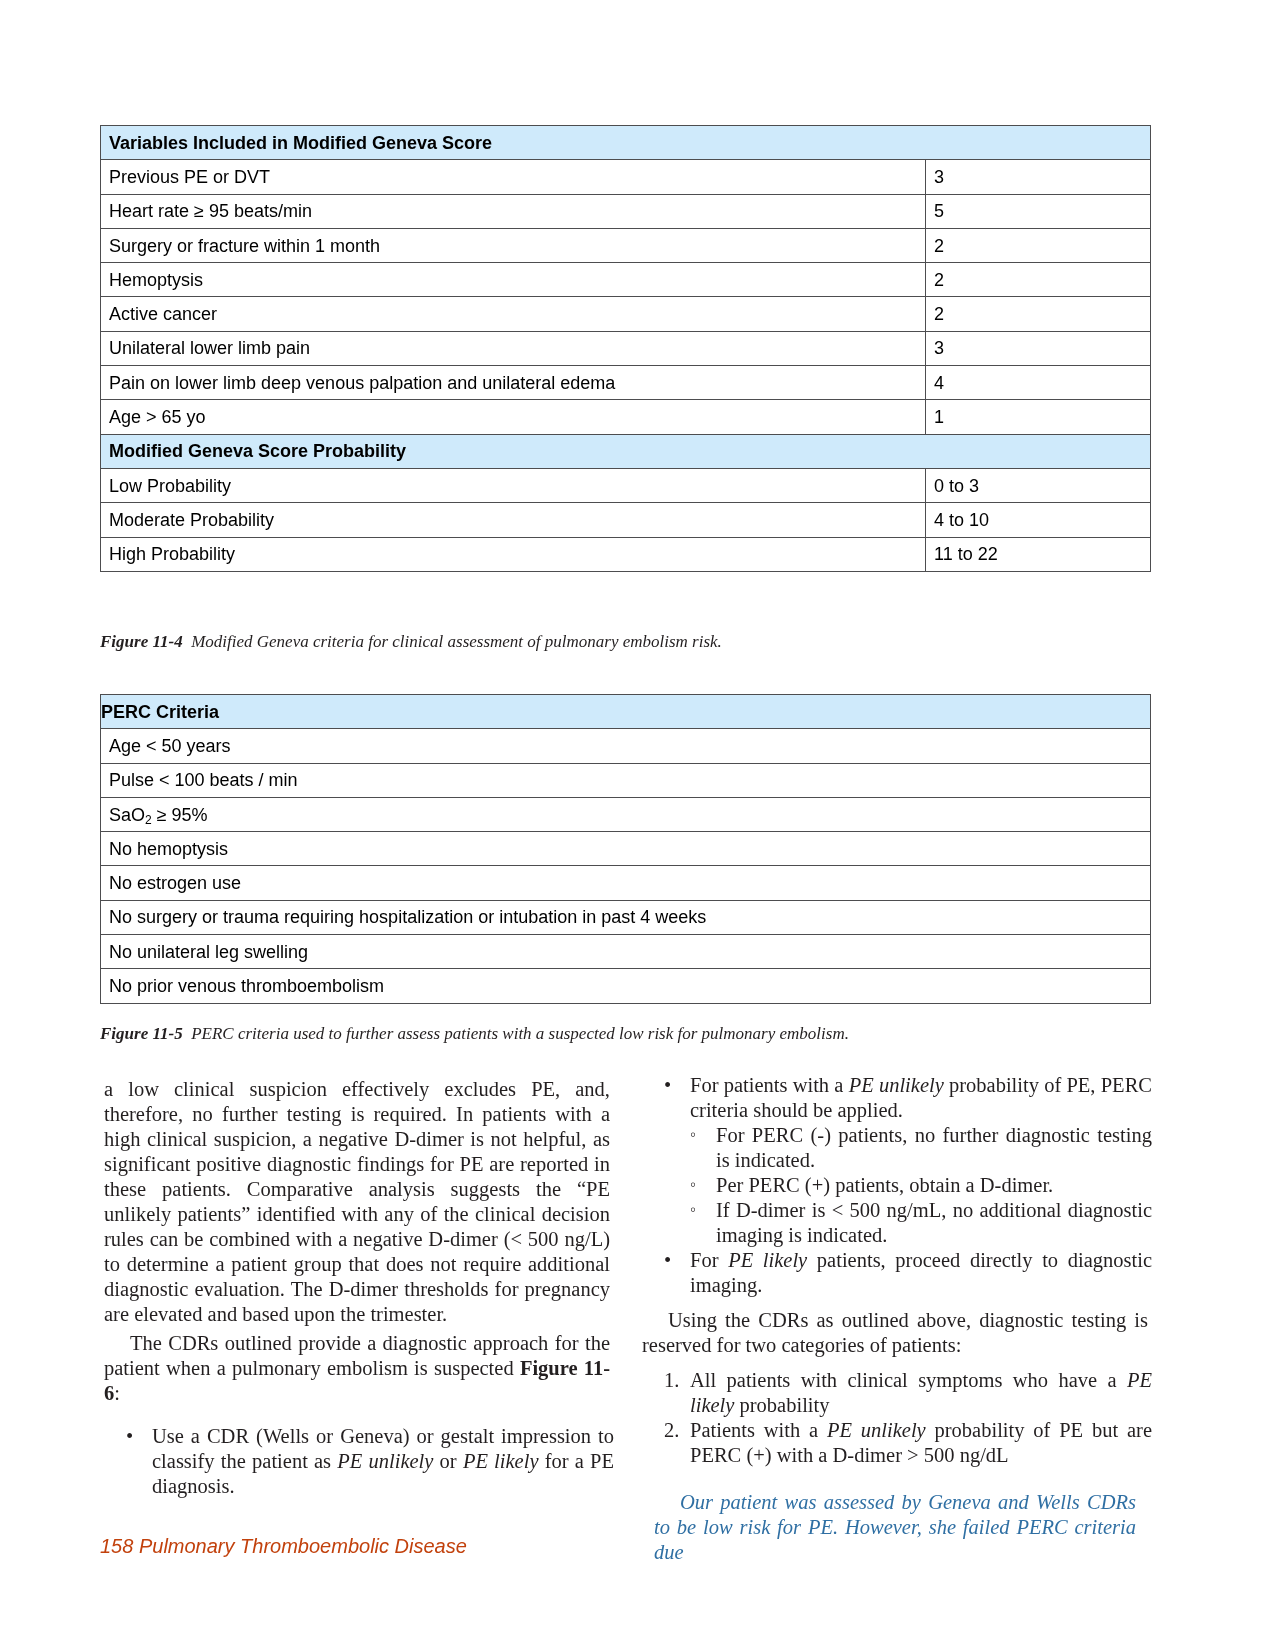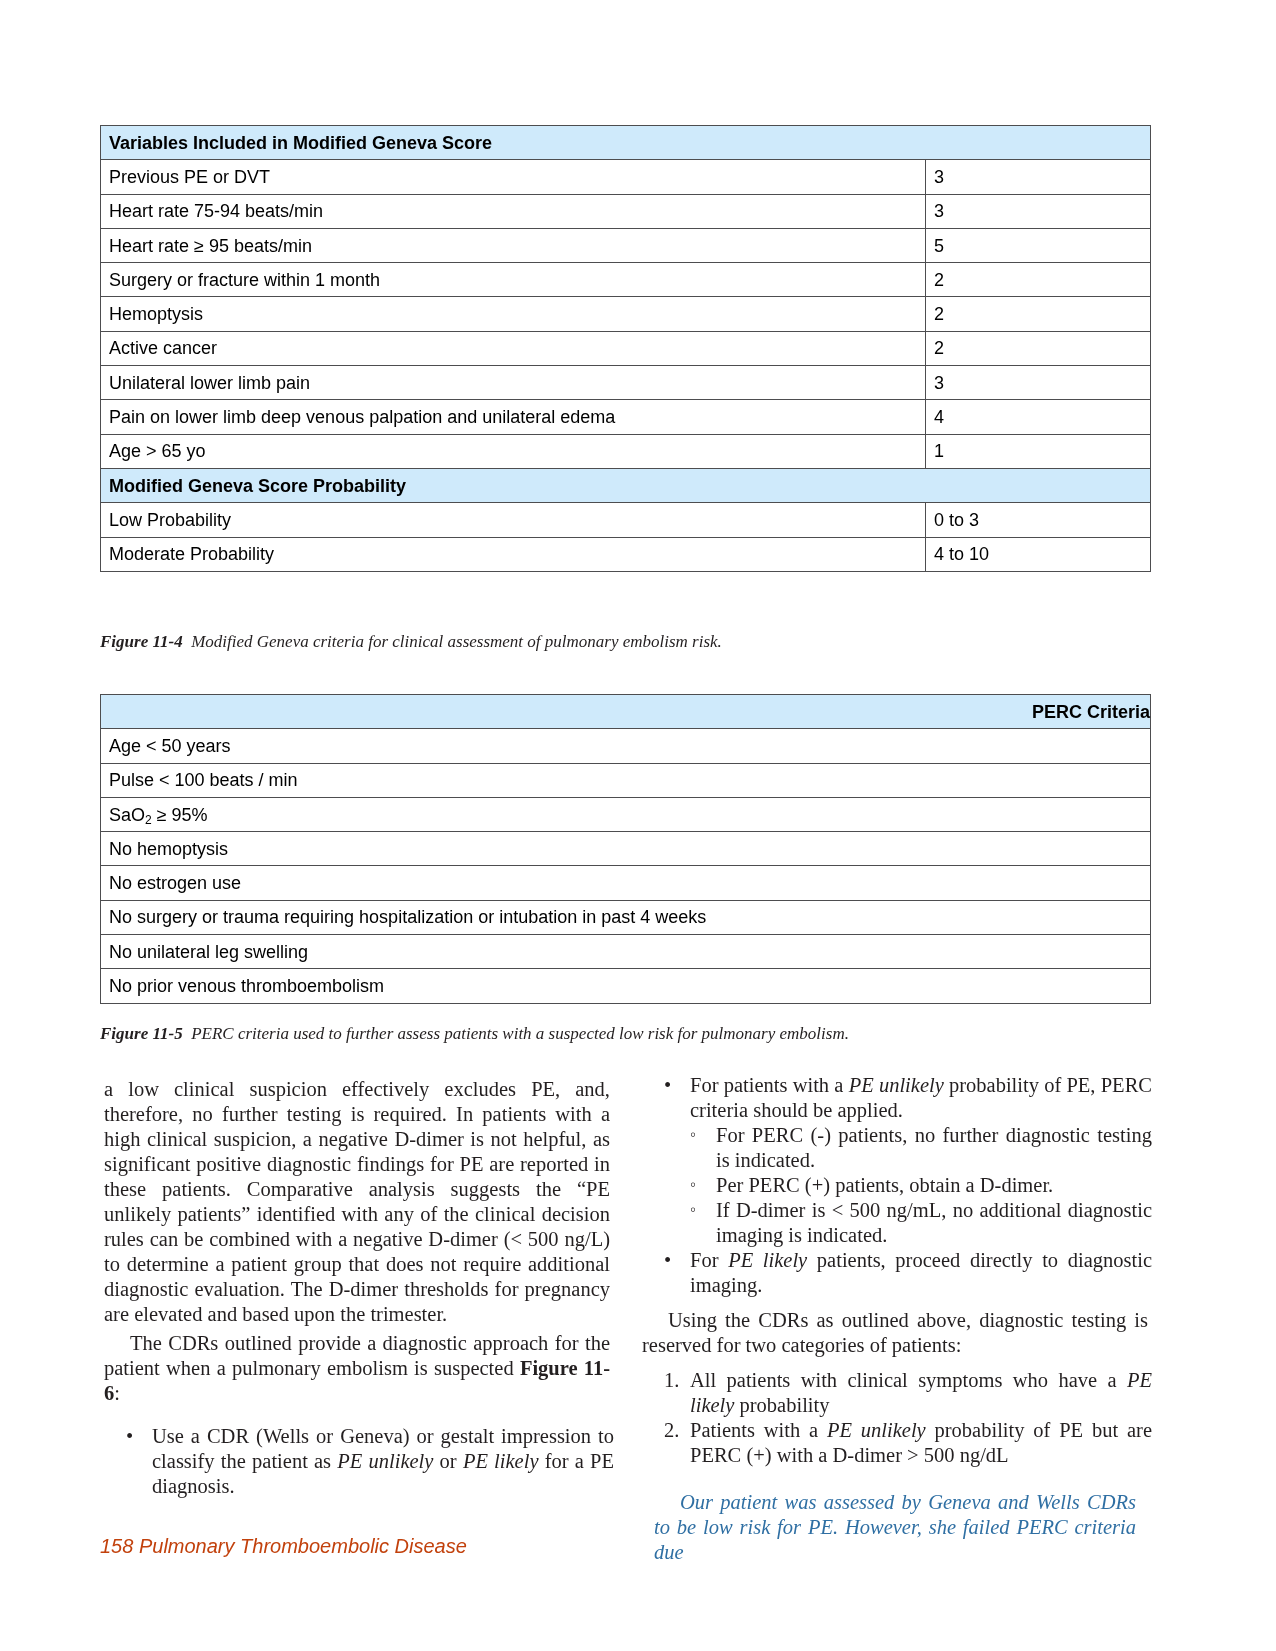--- a/index.html
+++ b/index.html
@@ -3,21 +3,21 @@
 <meta charset="utf-8">
 <style>
   html, body { margin: 0; padding: 0; background: #ffffff; }
   body { width: 1276px; height: 1651px; position: relative; overflow: hidden; color: #231f20; }
   .tbl { position: absolute; left: 100px; width: 1051px; border-collapse: collapse; font-family: "Liberation Sans", sans-serif; font-size: 18px; color: #000000; }
   .tbl td { border: 1.5px solid #4d4d4f; height: 33.3px; padding: 0 0 0 8px; vertical-align: middle; line-height: 1; }
   .tbl tr.hdr td { background: #cfeafb; font-weight: bold; }
   .tbl td.val { width: 216px; }
   #tbl1 { top: 125px; }
   #tbl2 { top: 694px; }
-  #tbl2 tr.hdr td { text-align: right; padding-left: 0; }
+  #tbl2 tr.hdr td { text-align: left; padding-left: 0; }
   .caption { position: absolute; left: 100px; font-family: "Liberation Serif", serif; font-style: italic; font-size: 17px; color: #231f20; white-space: nowrap; }
   .caption b { font-weight: bold; text-align: center; }
   #cap1 { top: 632px; }
   #cap2 { top: 1024px; }
   .col { position: absolute; top: 1073px; width: 514px; font-family: "Liberation Serif", serif; font-size: 20.5px; line-height: 25px; color: #231f20; }
   #colL { left: 100px; }
   #colR { left: 638px; }
   .just { text-align: justify; margin: 4px; }
   .indent { text-indent: 26px; }
   .bul { position: relative; padding-left: 26px; margin: 0 0 0 26px; text-align: justify; }
@@ -35,24 +35,20 @@
 </head>
 <body>
 
 <table class="tbl" id="tbl1">
   <tbody>
       <tr class="hdr">
     <td colspan="2">Variables Included in Modified Geneva Score</td>
   </tr>
   <tr>
         <td>Previous PE or DVT</td>
-        <td class="val">3</td>
-      </tr>
-  <tr>
-        <td>Heart rate 75-94 beats/min</td>
         <td class="val">3</td>
       </tr>
   <tr>
         <td>Heart rate ≥ 95 beats/min</td>
         <td class="val">5</td>
       </tr>
   <tr>
         <td>Surgery or fracture within 1 month</td>
         <td class="val">2</td>
       </tr>
@@ -79,20 +75,24 @@
   <tr class="hdr">
     <td colspan="2">Modified Geneva Score Probability</td>
   </tr>
   <tr>
         <td>Low Probability</td>
         <td class="val">0 to 3</td>
       </tr>
   <tr>
         <td>Moderate Probability</td>
         <td class="val">4 to 10</td>
+      </tr>
+  <tr>
+        <td>High Probability</td>
+        <td class="val">11 to 22</td>
       </tr>
 </tbody>
   </table>
 
 <div class="caption" id="cap1">
   <b>Figure 11-4</b>&nbsp;&nbsp;<span>Modified Geneva criteria for clinical assessment of pulmonary embolism risk.</span>
 </div>
 
 <table class="tbl" id="tbl2">
   <tbody>

